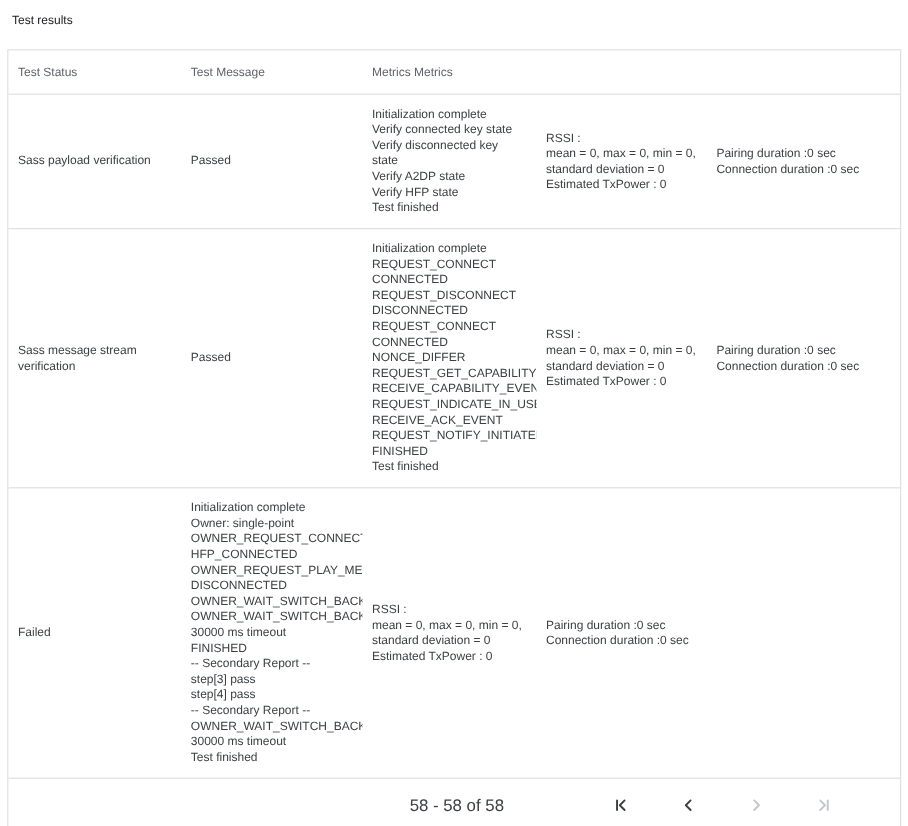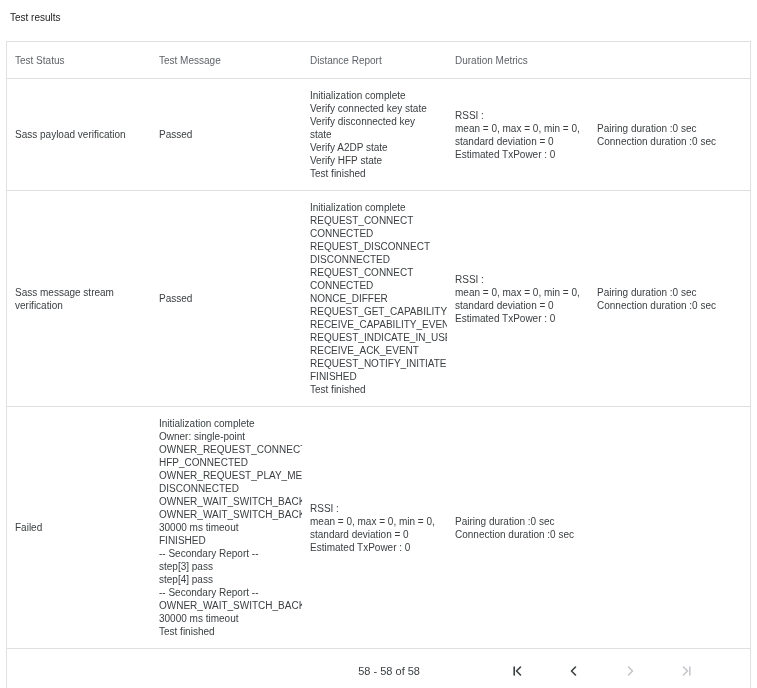--- a/index.html
+++ b/index.html
@@ -49,21 +49,21 @@
 
   .pagination-row {
     display: flex;
     align-items: center;
     justify-content: flex-end;
     border-top: 1px solid #e0e0e0;
     height: 44px;
     padding-right: 48px;
   }
   .range-label {
-    font-size: 11px;
+    font-size: 14px;
     color: #3c4043;
     margin-right: 58px;
   }
   .pg-btn {
     width: 32px;
     height: 32px;
     display: flex;
     align-items: center;
     justify-content: center;
     background: transparent;
@@ -78,22 +78,21 @@
 </head>
 <body>
 
 <div class="page-title">Test results</div>
 
 <div class="results-table">
 
   <div class="t-row header-row">
     <div class="cell">Test Status</div>
     <div class="cell">Test Message</div>
-    <div class="cell">Distance Report</div>
-    <div class="cell">Duration Metrics</div>
+    <div class="cell">Metrics Metrics</div>
   </div>
 
   <div class="t-row">
     <div class="cell multiline">Sass payload verification</div>
     <div class="cell">Passed</div>
     <div class="cell multiline">Initialization complete
 Verify connected key state
 Verify disconnected key state
 Verify A2DP state
 Verify HFP state

